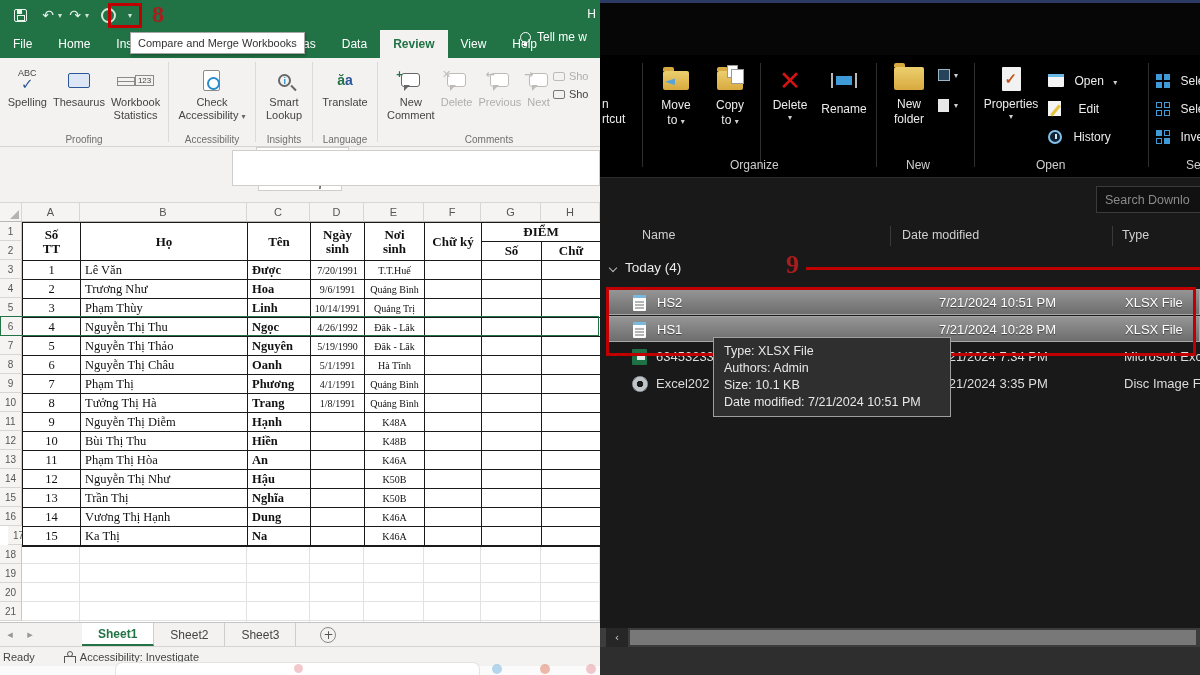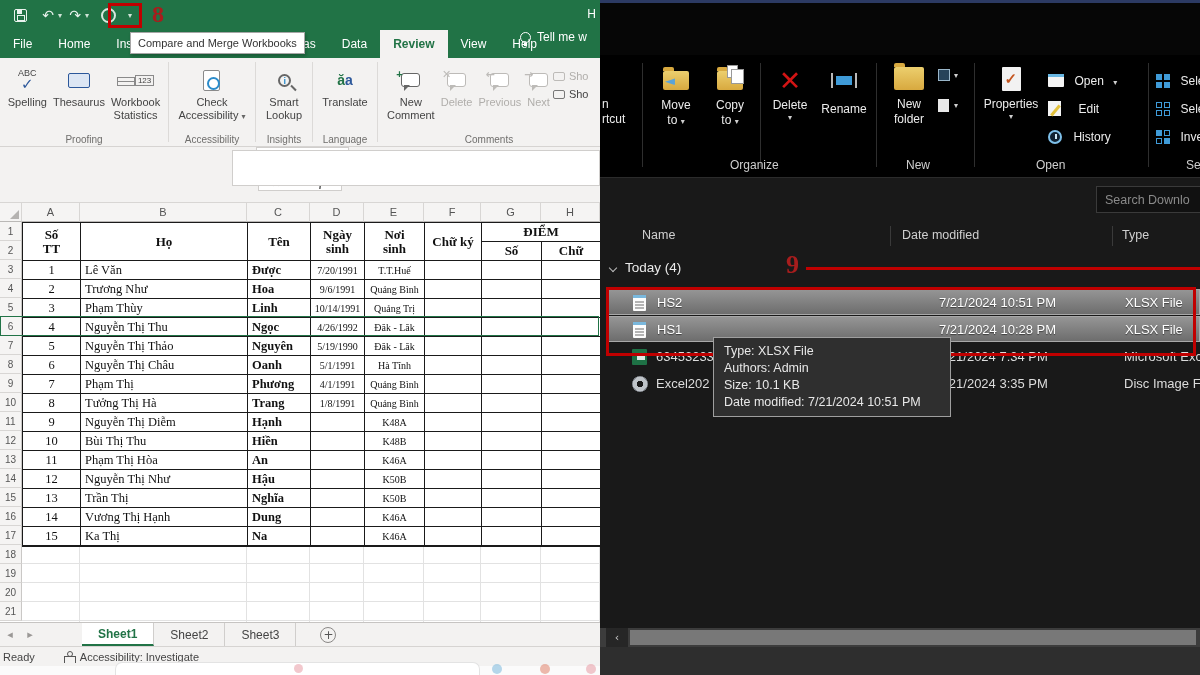--- a/index.html
+++ b/index.html
@@ -537,21 +537,21 @@
         <div class="rowhdr" style="left: 0px; top: 209px;">12</div>
         <div class="hrow" style="top: 246px;"></div>
         <div class="rowhdr" style="left: 0px; top: 228px;">13</div>
         <div class="hrow" style="top: 265px;"></div>
         <div class="rowhdr" style="left: 0px; top: 247px;">14</div>
         <div class="hrow" style="top: 284px;"></div>
         <div class="rowhdr" style="left: 0px; top: 266px;">15</div>
         <div class="hrow" style="top: 303px;"></div>
         <div class="rowhdr" style="left: 0px; top: 285px;">16</div>
         <div class="hrow" style="top: 322px;"></div>
-        <div class="rowhdr" style="left: 0px; top: 304px;">17</div>
+        <div class="rowhdr" style="left: 8px; top: 304px;">17</div>
         <div class="hrow" style="top: 341px;"></div>
         <div class="rowhdr" style="left: 0px; top: 323px;">18</div>
         <div class="hrow" style="top: 360px;"></div>
         <div class="rowhdr" style="left: 0px; top: 342px;">19</div>
         <div class="hrow" style="top: 379px;"></div>
         <div class="rowhdr" style="left: 0px; top: 361px;">20</div>
         <div class="hrow" style="top: 398px;"></div>
         <div class="rowhdr" style="left: 0px; top: 380px;">21</div>
       </div>
 

